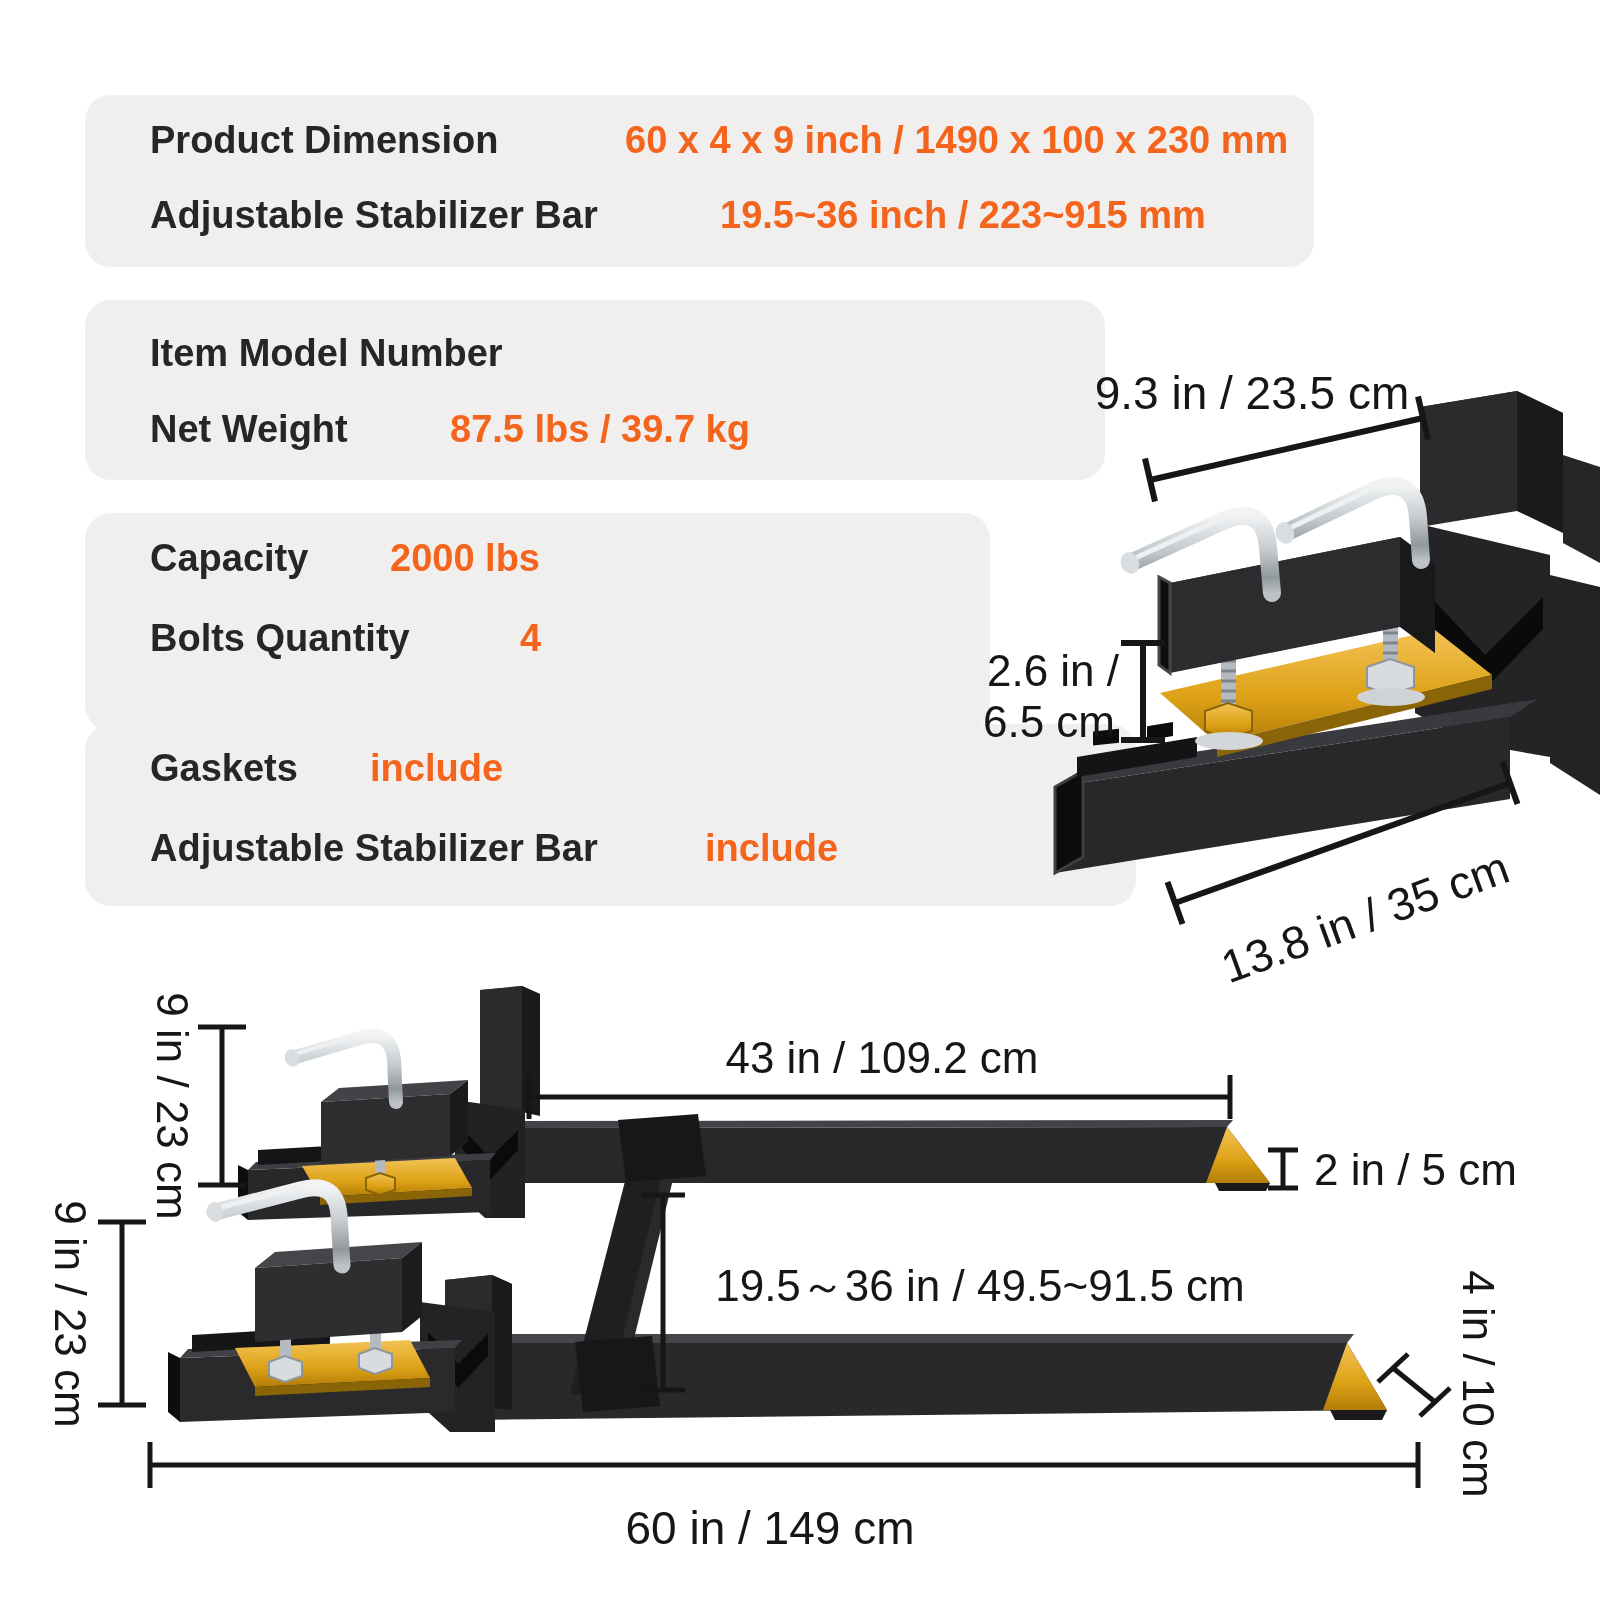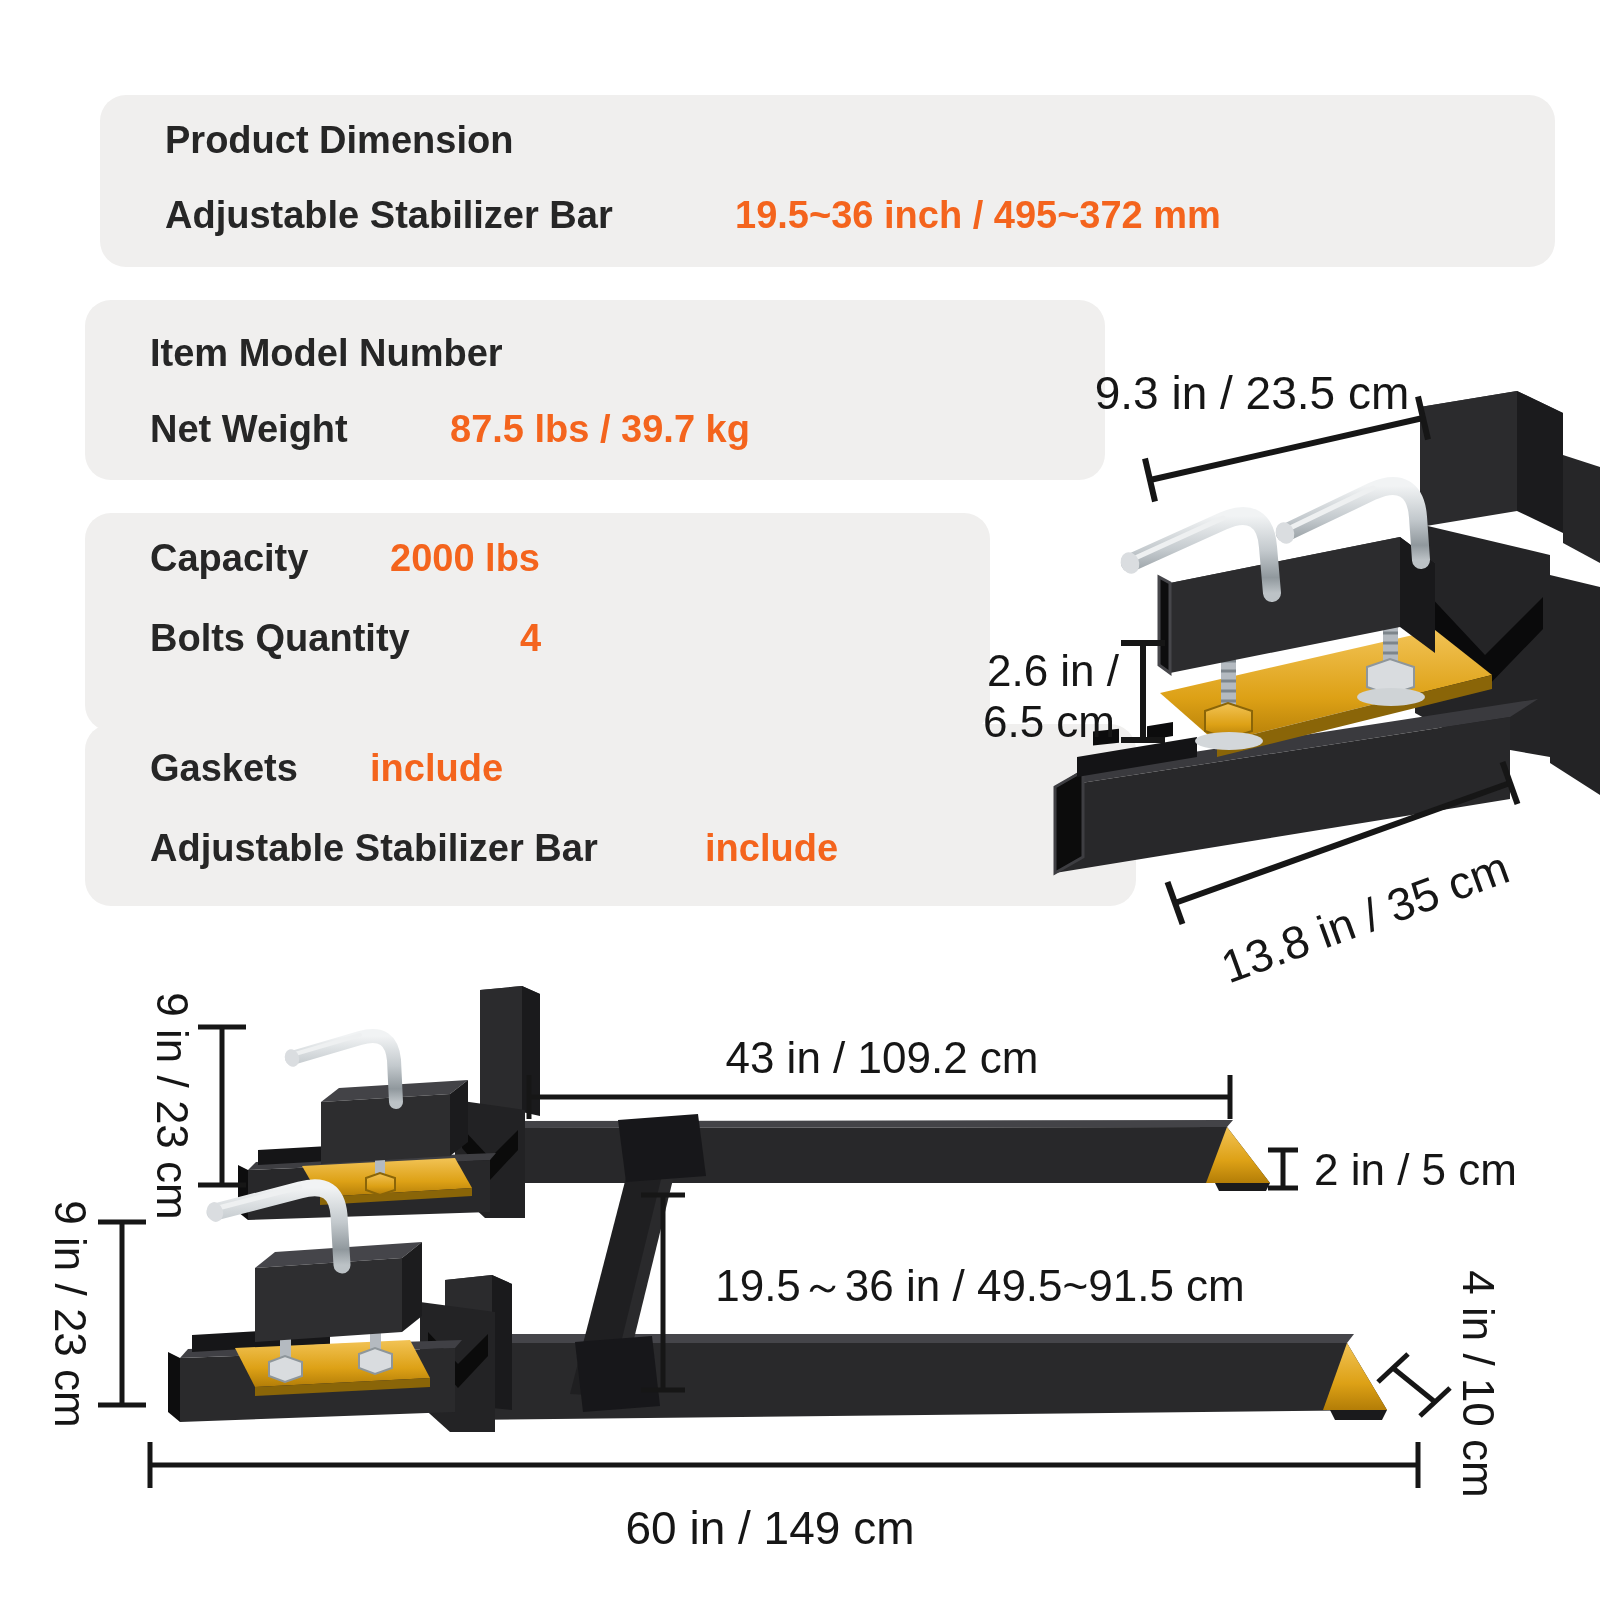--- a/index.html
+++ b/index.html
@@ -22,27 +22,28 @@
   }
   .illus{position:absolute;}
   svg text{
     font-family:"Liberation Sans","DejaVu Sans",sans-serif;
     fill:#161616;
   }
 </style>
 </head>
 <body>
 
-<div class="spec-box" style="left:100px;top:95px;width:1455px;height:172px">
+<div class="spec-box" style="left:85px;top:95px;width:1229px;height:172px">
   <div class="spec-row" style="top:20px">
     <span class="spec-label">Product Dimension</span>
+    <span class="spec-value" style="left:540px">60 x 4 x 9 inch / 1490 x 100 x 230 mm</span>
   </div>
   <div class="spec-row" style="top:95px">
     <span class="spec-label">Adjustable Stabilizer Bar</span>
-    <span class="spec-value" style="left:635px">19.5~36 inch / 495~372 mm</span>
+    <span class="spec-value" style="left:635px">19.5~36 inch / 223~915 mm</span>
   </div>
 </div>
 
 <div class="spec-box" style="left:85px;top:300px;width:1020px;height:180px">
   <div class="spec-row" style="top:28px">
     <span class="spec-label">Item Model Number</span>
   </div>
   <div class="spec-row" style="top:104px">
     <span class="spec-label">Net Weight</span>
     <span class="spec-value" style="left:365px">87.5 lbs / 39.7 kg</span>

